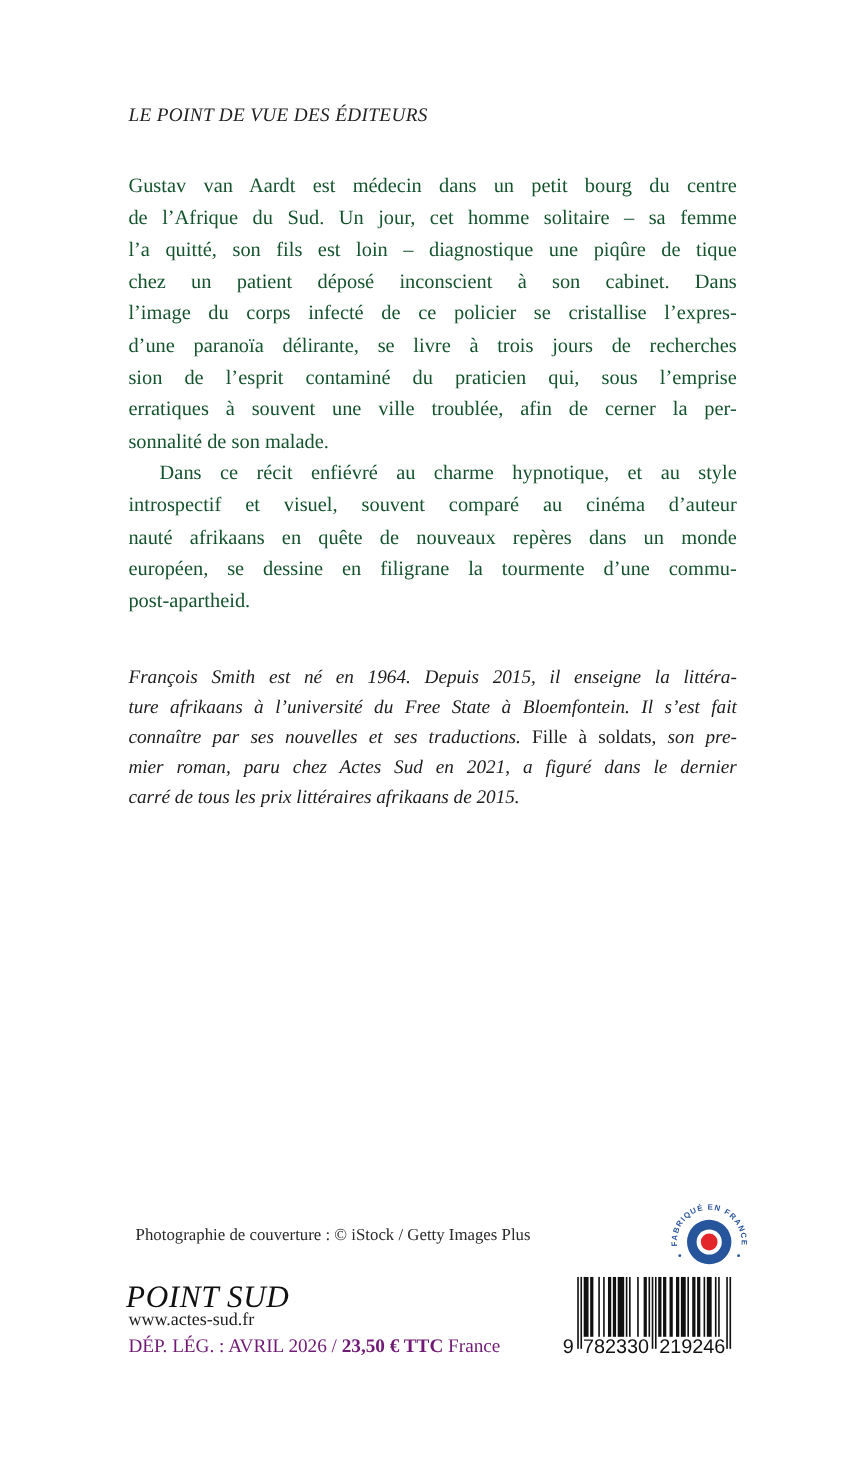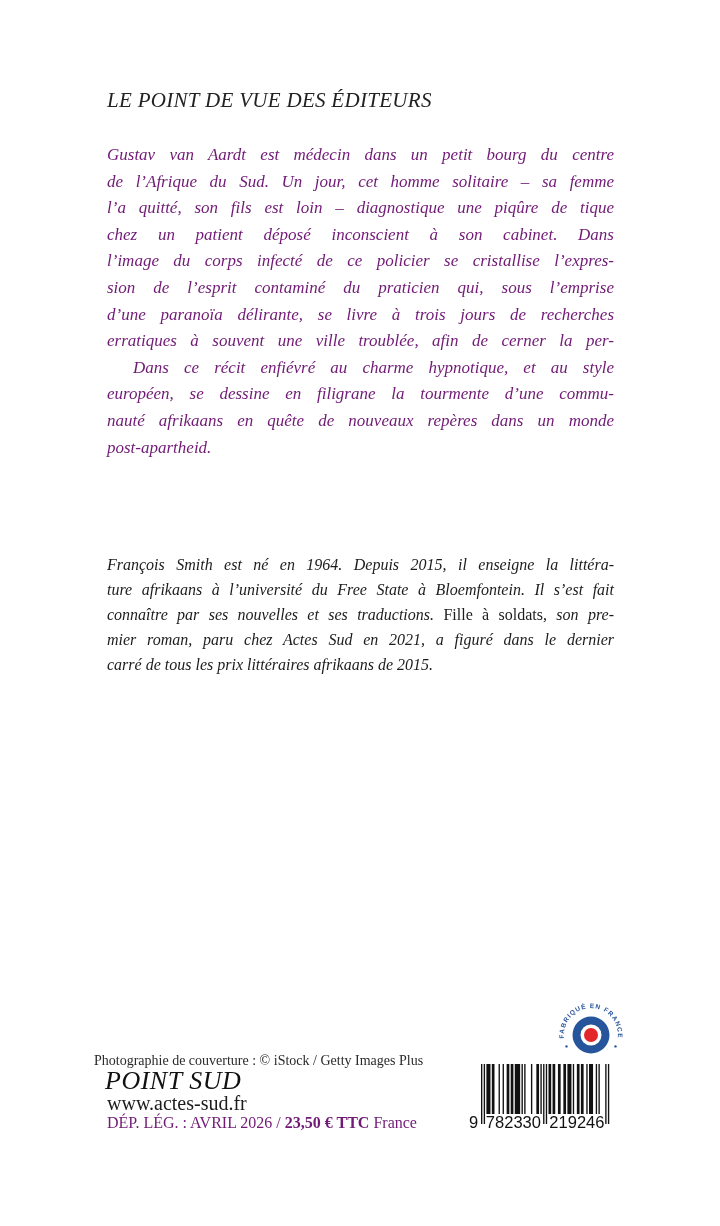--- a/index.html
+++ b/index.html
@@ -5,61 +5,63 @@
   html,body{margin:0;padding:0;}
   body{
     width:720px;height:1226px;background:#ffffff;overflow:hidden;position:relative;
     font-family:"Liberation Serif", serif;color:#1d1d1d;
     -webkit-font-smoothing:antialiased;
   }
   .abs{position:absolute;}
   
   .cover-header{
     left:107px;top:88px;width:520px;
-    font-style:italic;font-size:21px;letter-spacing:0.3px;color:#222;
+    font-style:italic;font-size:16px;letter-spacing:0.3px;color:#222;
   }
   
-  .synopsis{left:107px;top:142px;width:507px;font-size:17px;line-height:26.6px;color:#701a75;font-style:italic;}
+  .synopsis{left:107px;top:142px;width:507px;font-size:17px;line-height:26.6px;color:#14532d;}
   .synopsis .line{text-align:justify;text-align-last:justify;}
   .synopsis .line.last{text-align-last:left;}
   .indent-first .line:first-child{text-indent:26px;}
   
   .author-note{left:107px;top:552px;width:507px;font-size:16px;line-height:25px;font-style:italic;color:#1c1c1c;}
   .author-note .aline{text-align:justify;text-align-last:justify;}
   .author-note .aline.last{text-align-last:left;}
   .author-note .roman{font-style:normal;}
   
-  .photo-credit{left:94px;top:1022px;width:440px;font-size:14px;color:#2a2a2a;margin-top:31px;}
+  .photo-credit{left:113px;top:1022px;width:440px;font-size:14px;color:#2a2a2a;}
   .publisher-logo{left:105px;top:1066px;font-style:italic;font-size:26px;letter-spacing:0.5px;color:#111;}
-  .website{left:107px;top:1092px;font-size:20px;color:#1c1c1c;}
+  .website{left:107px;top:1092px;font-size:15px;color:#1c1c1c;}
   .legal-line{left:107px;top:1114px;font-size:16px;color:#701a75;white-space:nowrap;}
   .legal-line .b{font-weight:bold;}
   .badge-svg{left:556px;top:998px;}
   .barcode-svg{left:468px;top:1064px;}
 </style>
 </head>
 <body>
 
 <div class="abs cover-header">LE POINT DE VUE DES ÉDITEURS</div>
 
 <div class="abs synopsis">
   <div>
       <div class="line">Gustav van Aardt est médecin dans un petit bourg du centre</div>
       <div class="line">de l’Afrique du Sud. Un jour, cet homme solitaire – sa femme</div>
       <div class="line">l’a quitté, son fils est loin – diagnostique une piqûre de tique</div>
       <div class="line">chez un patient déposé inconscient à son cabinet. Dans</div>
       <div class="line">l’image du corps infecté de ce policier se cristallise l’expres-</div>
+      <div class="line">d’une paranoïa délirante, se livre à trois jours de recherches</div>
       <div class="line">sion de l’esprit contaminé du praticien qui, sous l’emprise</div>
-      <div class="line">d’une paranoïa délirante, se livre à trois jours de recherches</div>
       <div class="line">erratiques à souvent une ville troublée, afin de cerner la per-</div>
+      <div class="line last">sonnalité de son malade.</div>
     </div>
   <div class="indent-first">
       <div class="line">Dans ce récit enfiévré au charme hypnotique, et au style</div>
+      <div class="line">introspectif et visuel, souvent comparé au cinéma d’auteur</div>
+      <div class="line">nauté afrikaans en quête de nouveaux repères dans un monde</div>
       <div class="line">européen, se dessine en filigrane la tourmente d’une commu-</div>
-      <div class="line">nauté afrikaans en quête de nouveaux repères dans un monde</div>
       <div class="line last">post-apartheid.</div>
     </div>
 </div>
 
 <div class="abs author-note">
   <div class="aline">François Smith est né en 1964. Depuis 2015, il enseigne la littéra-</div>
   <div class="aline">ture afrikaans à l’université du Free State à Bloemfontein. Il s’est fait</div>
   <div class="aline"><span>connaître par ses nouvelles et ses traductions. </span><span class="roman">Fille à soldats,</span><span> son pre-</span></div>
   <div class="aline">mier roman, paru chez Actes Sud en 2021, a figuré dans le dernier</div>
   <div class="aline last">carré de tous les prix littéraires afrikaans de 2015.</div>

